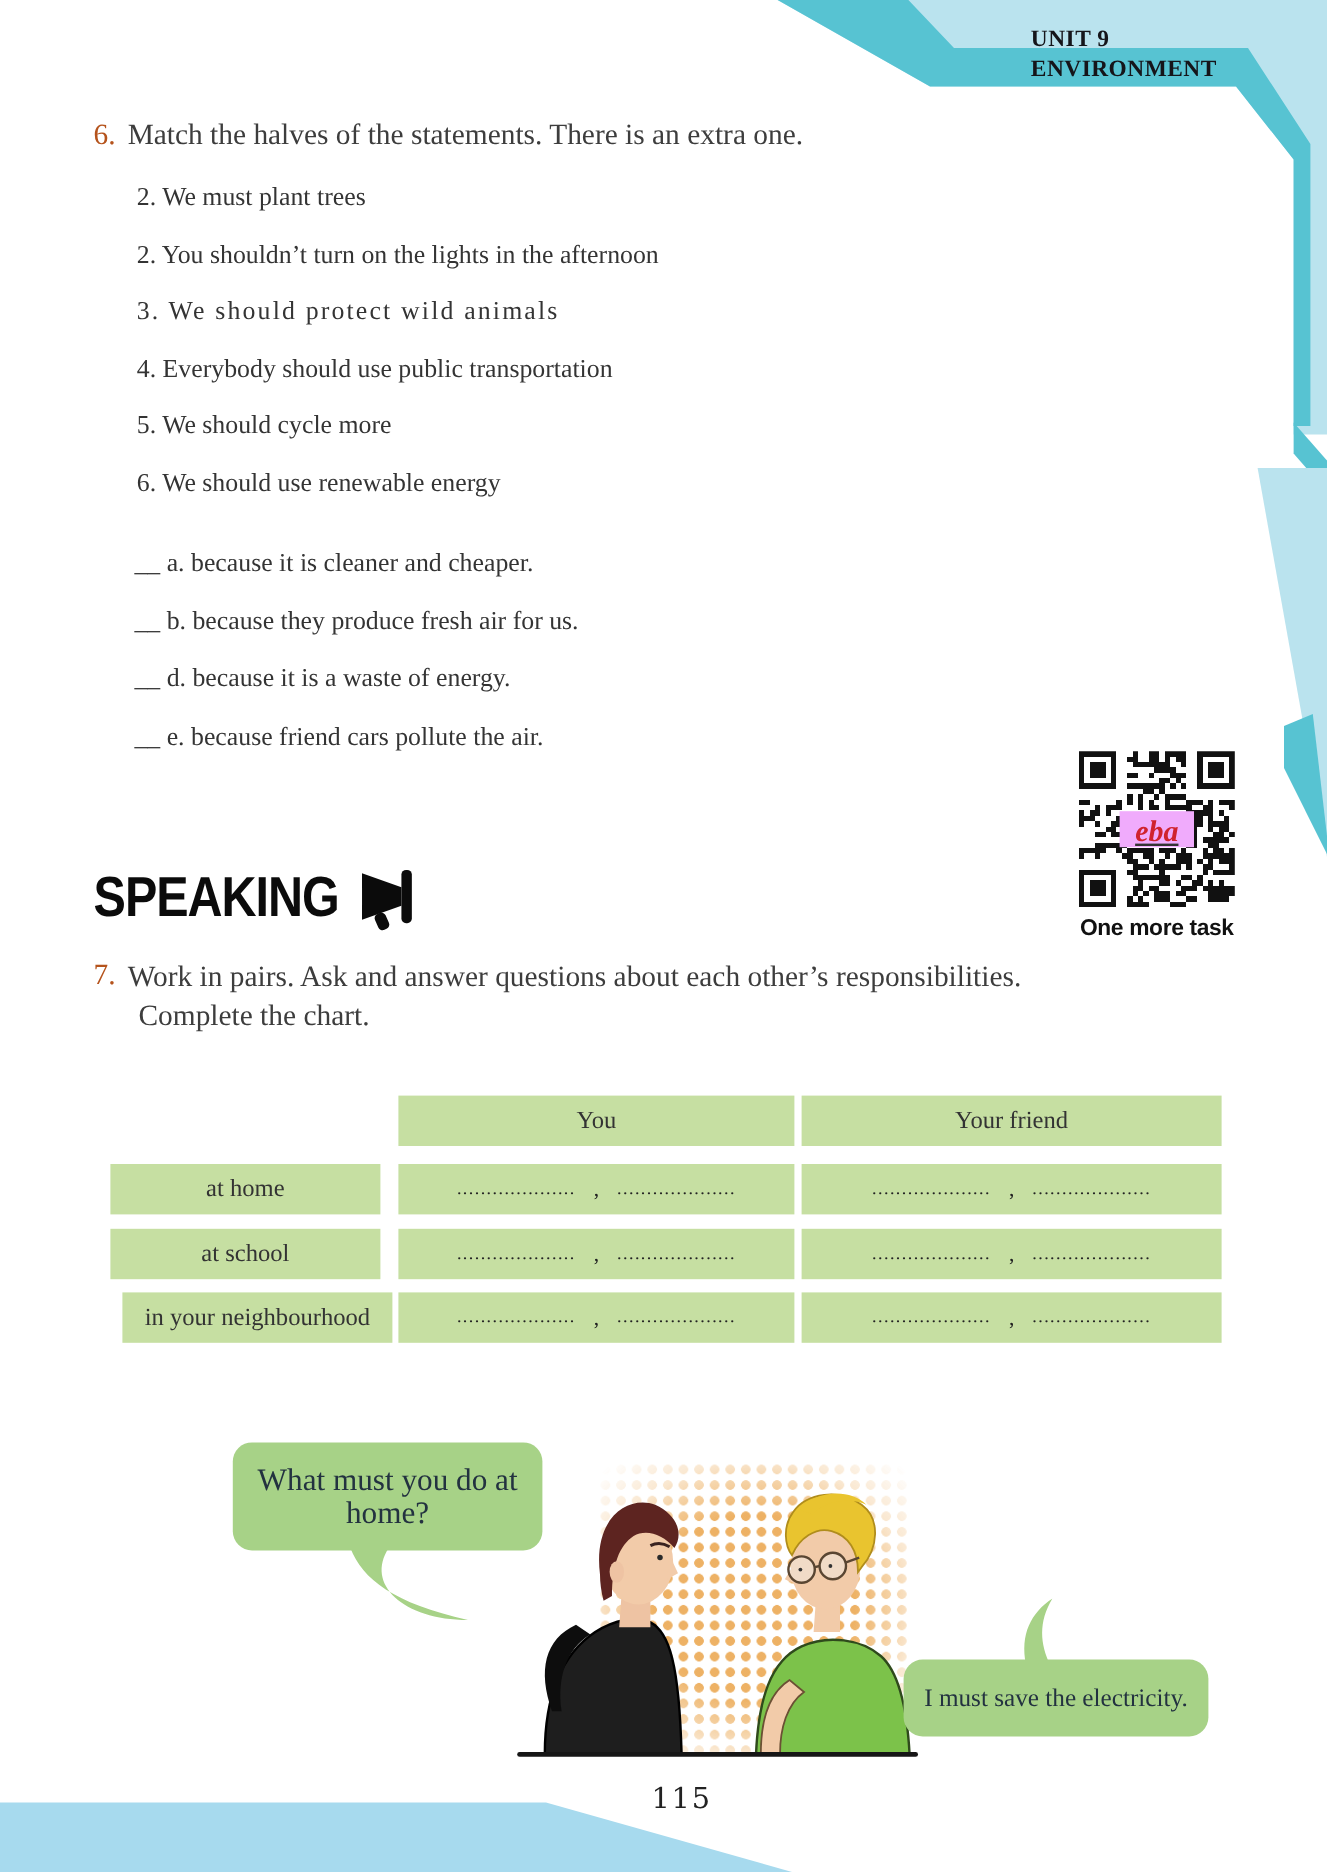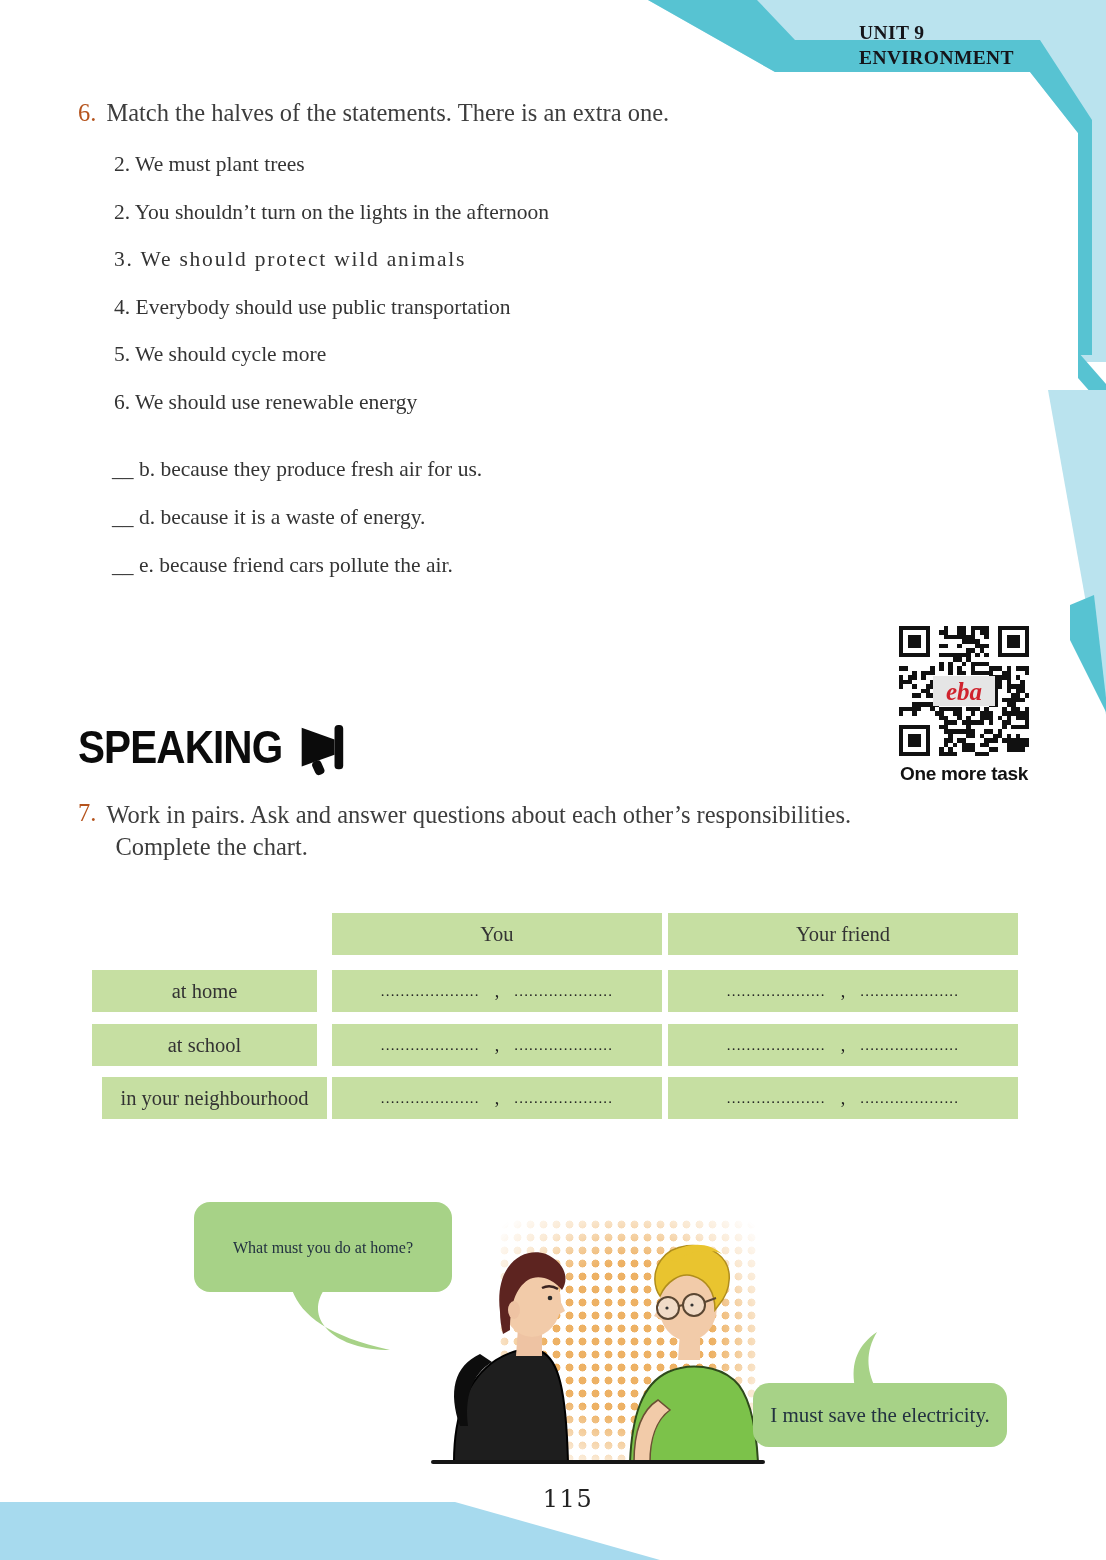--- a/index.html
+++ b/index.html
@@ -27,38 +27,38 @@
 
   
   .speaking{left:78px;top:719px;font-family:"Liberation Sans",sans-serif;font-weight:900;
             font-size:47px;color:#0b0b0b;transform:scaleX(.86);transform-origin:0 0;
             letter-spacing:-1px;white-space:nowrap;}
 
   
   .qr{left:897px;top:624px;width:134px;height:134px;background:#fff;}
   .qr svg{position:absolute;left:2px;top:2px;width:130px;height:130px;}
   .qr-logo{position:absolute;left:50%;top:50%;transform:translate(-50%,-50%);
-           background:#e5e5e5;width:62px;height:30px;display:flex;align-items:center;
-           justify-content:center;}
+           background:#f0abfc;width:62px;height:30px;display:flex;align-items:flex-end;
+           justify-content:center;text-decoration:underline;}
   .qr-logo span{color:#d0232e;font-style:italic;font-weight:bold;font-size:25px;
                 font-family:"Liberation Serif",serif;line-height:1;}
   .qr-caption{left:886px;top:763px;width:156px;text-align:center;
               font-family:"Liberation Sans",sans-serif;font-weight:bold;font-size:19px;
               letter-spacing:-.3px;color:#111;}
 
   
   .cell{position:absolute;background:#c6dfa2;display:flex;align-items:center;
         justify-content:center;font-size:20.5px;color:#333;height:42px;}
   .dots{font-size:15px;letter-spacing:1.2px;color:#222;}
   .comma{margin:0 15px;font-size:18px;color:#222;}
 
   
   .bubble{position:absolute;background:#a7d287;border-radius:16px;display:flex;
           align-items:center;justify-content:center;text-align:center;color:#233240;
-          font-size:16px;line-height:27px;}
+          font-size:26px;line-height:27px;}
 
   
   .halftone{left:498px;top:1218px;width:262px;height:242px;
     background-image:radial-gradient(circle,rgba(233,158,62,.8) 40%,rgba(233,158,62,0) 46%);
     background-size:13px 13px;
     -webkit-mask-image:radial-gradient(ellipse at 50% 50%,#000 45%,rgba(0,0,0,.3) 72%,transparent 95%);
     mask-image:radial-gradient(ellipse at 50% 50%,#000 45%,rgba(0,0,0,.3) 72%,transparent 95%);}
 
   .page-num{left:513px;top:1485px;width:110px;text-align:center;
             font-family:"DejaVu Serif",serif;font-size:24px;letter-spacing:1.5px;color:#222;}
@@ -96,20 +96,21 @@
   <div class="abs stems">
     <div>2. We must plant trees</div>
     <div>2. You shouldn’t turn on the lights in the afternoon</div>
     <div>3. We should protect wild animals</div>
     <div>4. Everybody should use public transportation</div>
     <div>5. We should cycle more</div>
     <div>6. We should use renewable energy</div>
   </div>
 
   <div class="abs options">
+    <div>__ a. because it is cleaner and cheaper.</div>
     <div>__ b. because they produce fresh air for us.</div>
     <div>__ d. because it is a waste of energy.</div>
     <div>__ e. because friend cars pollute the air.</div>
   </div>
 
   <div class="abs qr">
     <svg id="qr-svg" viewBox="0 0 29 29" shape-rendering="crispEdges">
         <rect x="10" y="0" width="1" height="1" fill="#111"></rect>
         <rect x="13" y="0" width="1" height="1" fill="#111"></rect>
         <rect x="14" y="0" width="1" height="1" fill="#111"></rect>

